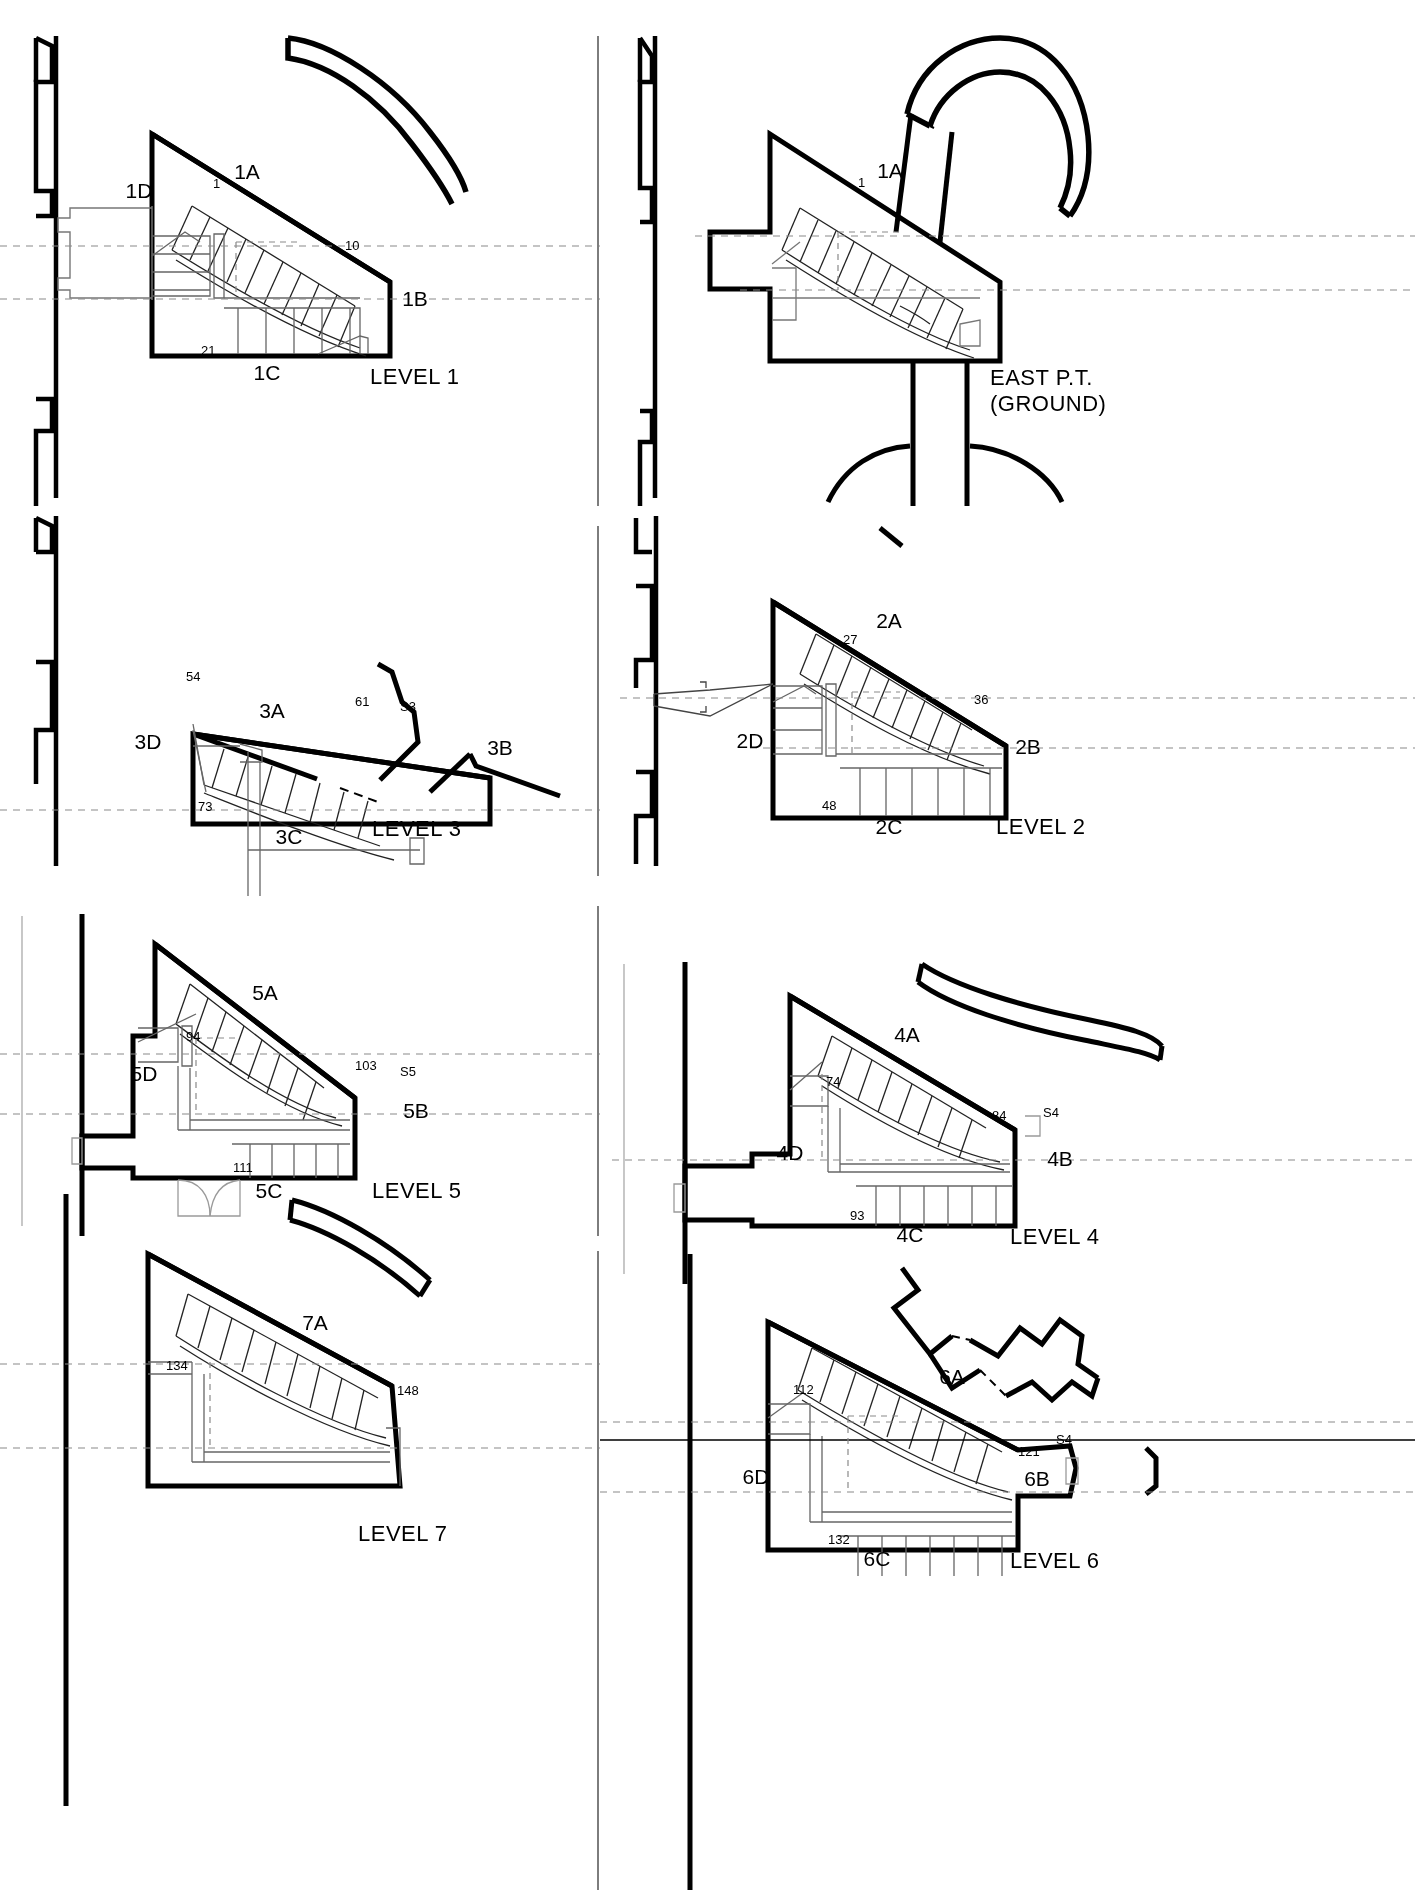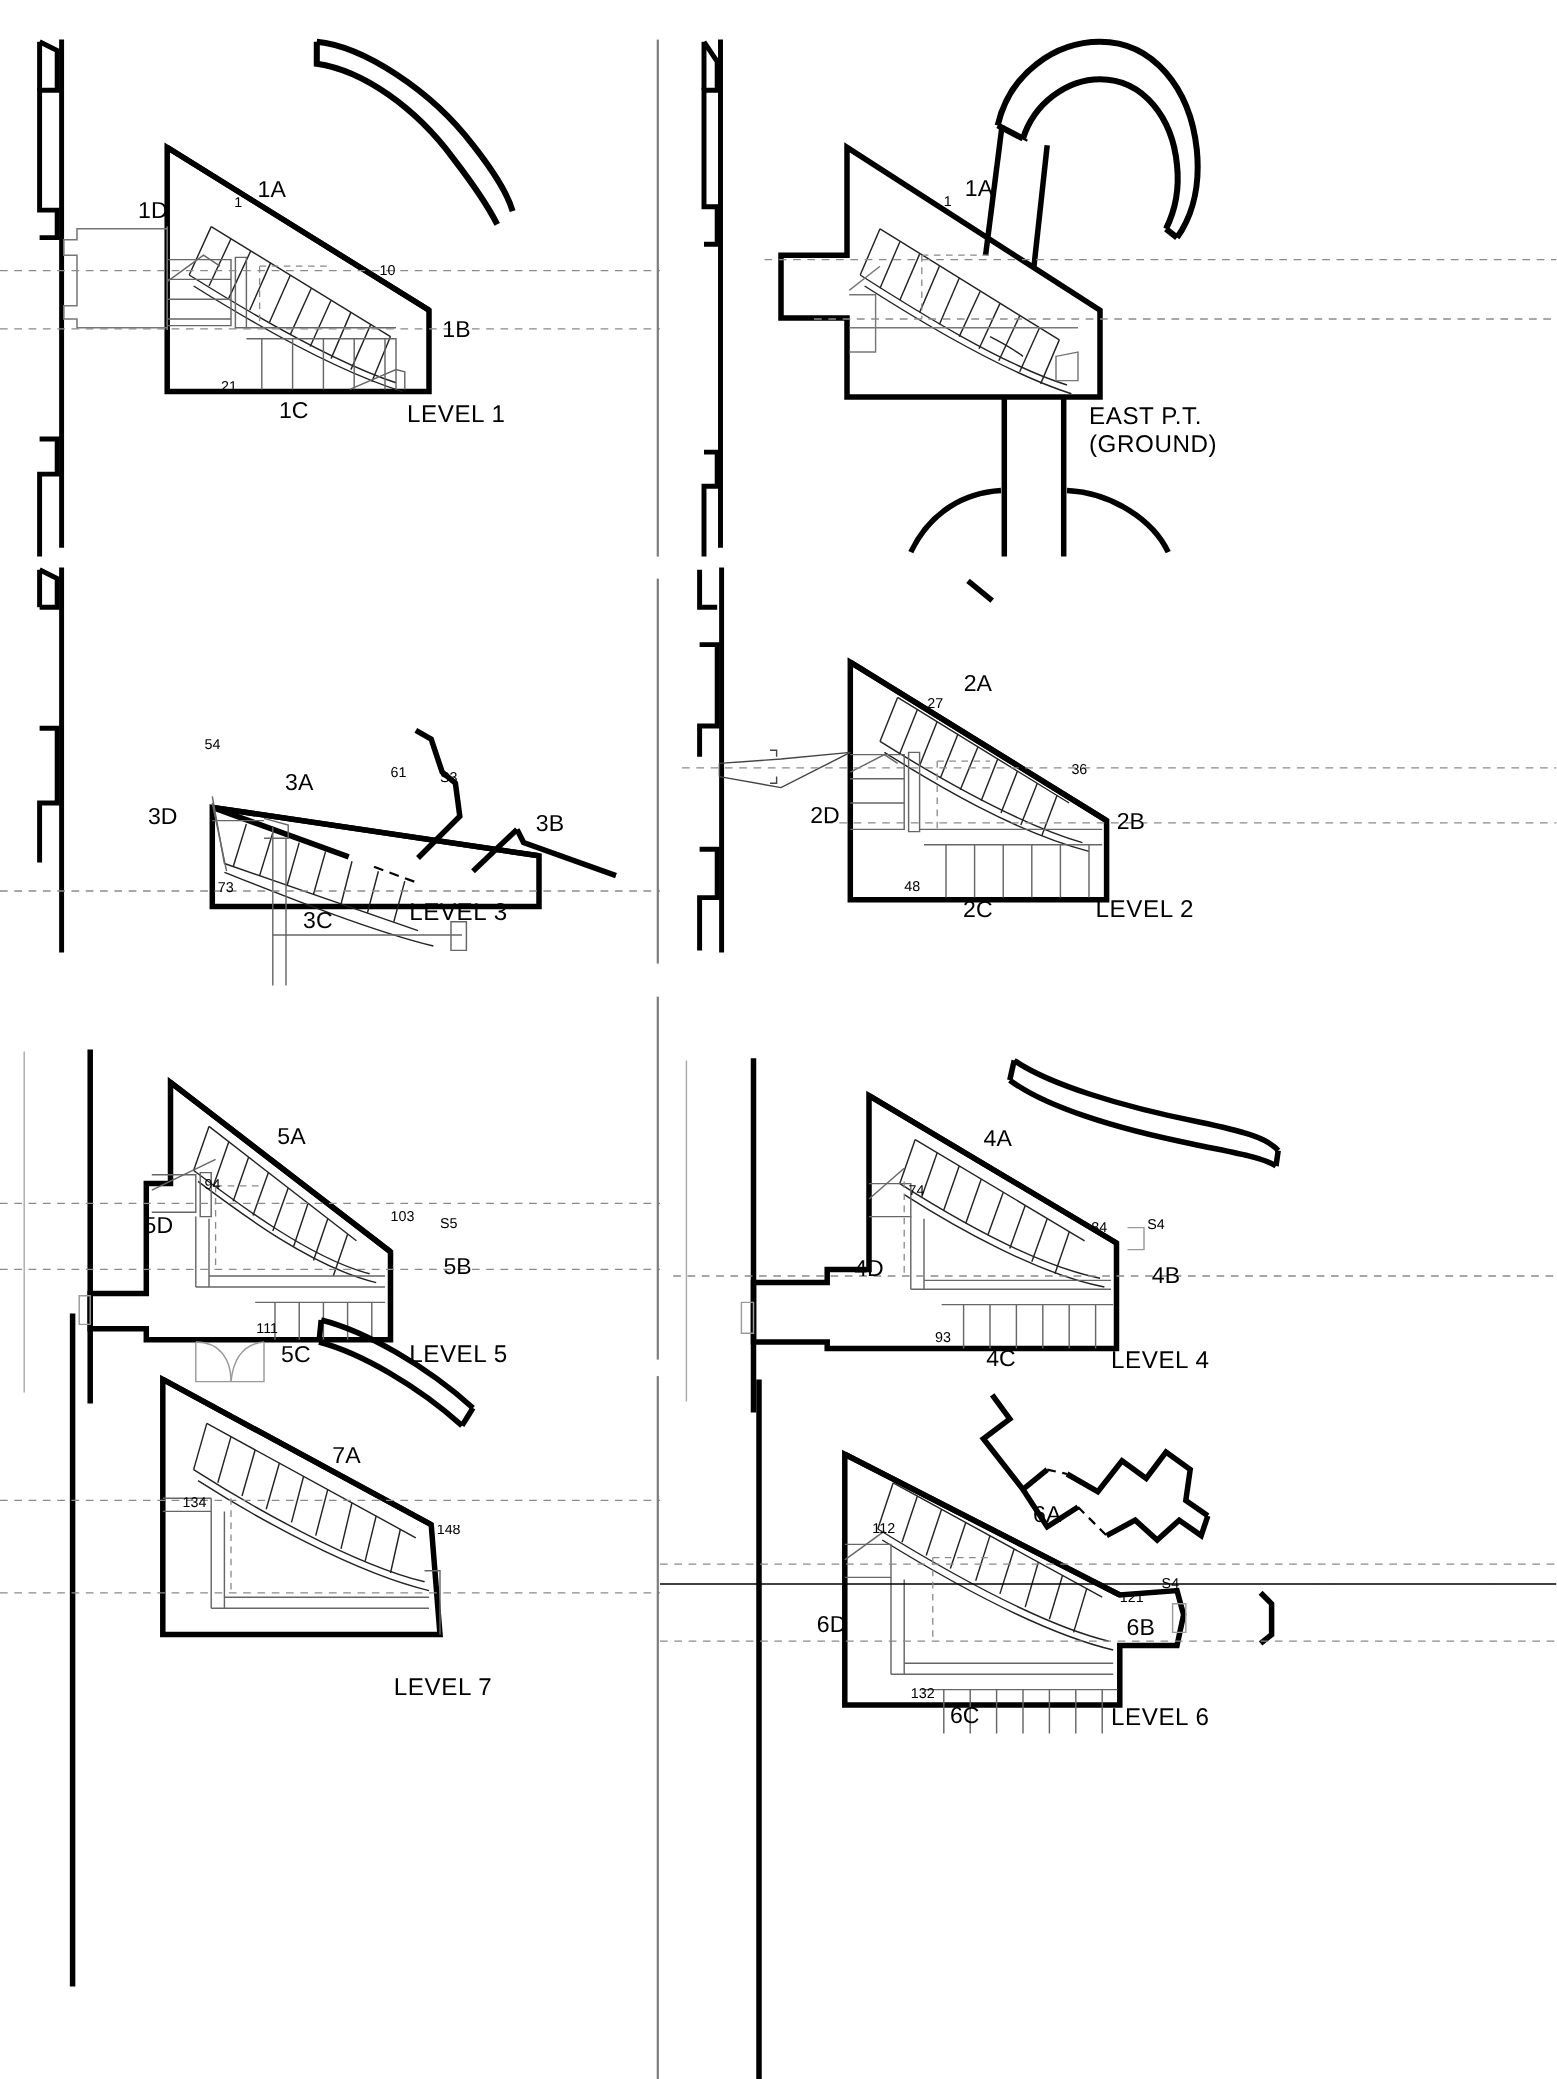--- a/index.html
+++ b/index.html
@@ -305,21 +305,21 @@
       <text class="t-seg" x="428" y="238" text-anchor="middle">2B</text>
       <text class="t-seg" x="289" y="318" text-anchor="middle">2C</text>
       <text class="t-seg" x="150" y="232" text-anchor="middle">2D</text>
       <text class="t-num" x="243" y="128">27</text>
       <text class="t-num" x="374" y="188">36</text>
       <text class="t-num" x="222" y="294">48</text>
       <text class="t-level" x="396" y="318">LEVEL 2</text>
     </svg>
   </div>
 
-  <div class="panel" style="left:0px;top:910px;width:600px;height:330px;">
+  <div class="panel" style="left:0px;top:870px;width:600px;height:330px;">
     <svg width="600" height="330" viewBox="0 0 600 330">
       <g>
         <path d="M82 8 L82 330" fill="none" stroke="#000" stroke-width="5"></path>
         <path d="M22 10 L22 320" fill="none" stroke="#aaa" stroke-width="1.3"></path>
       </g>
       <g>
         <path d="M155 38 L155 130 L133 130 L133 230 L82 230 L82 262 L133 262
                  L133 272 L355 272 L355 192 L155 38 Z" fill="none" stroke="#000" stroke-width="5"></path>
         <path d="M155 38 L355 192" fill="none" stroke="#000" stroke-width="5"></path>
       </g>

